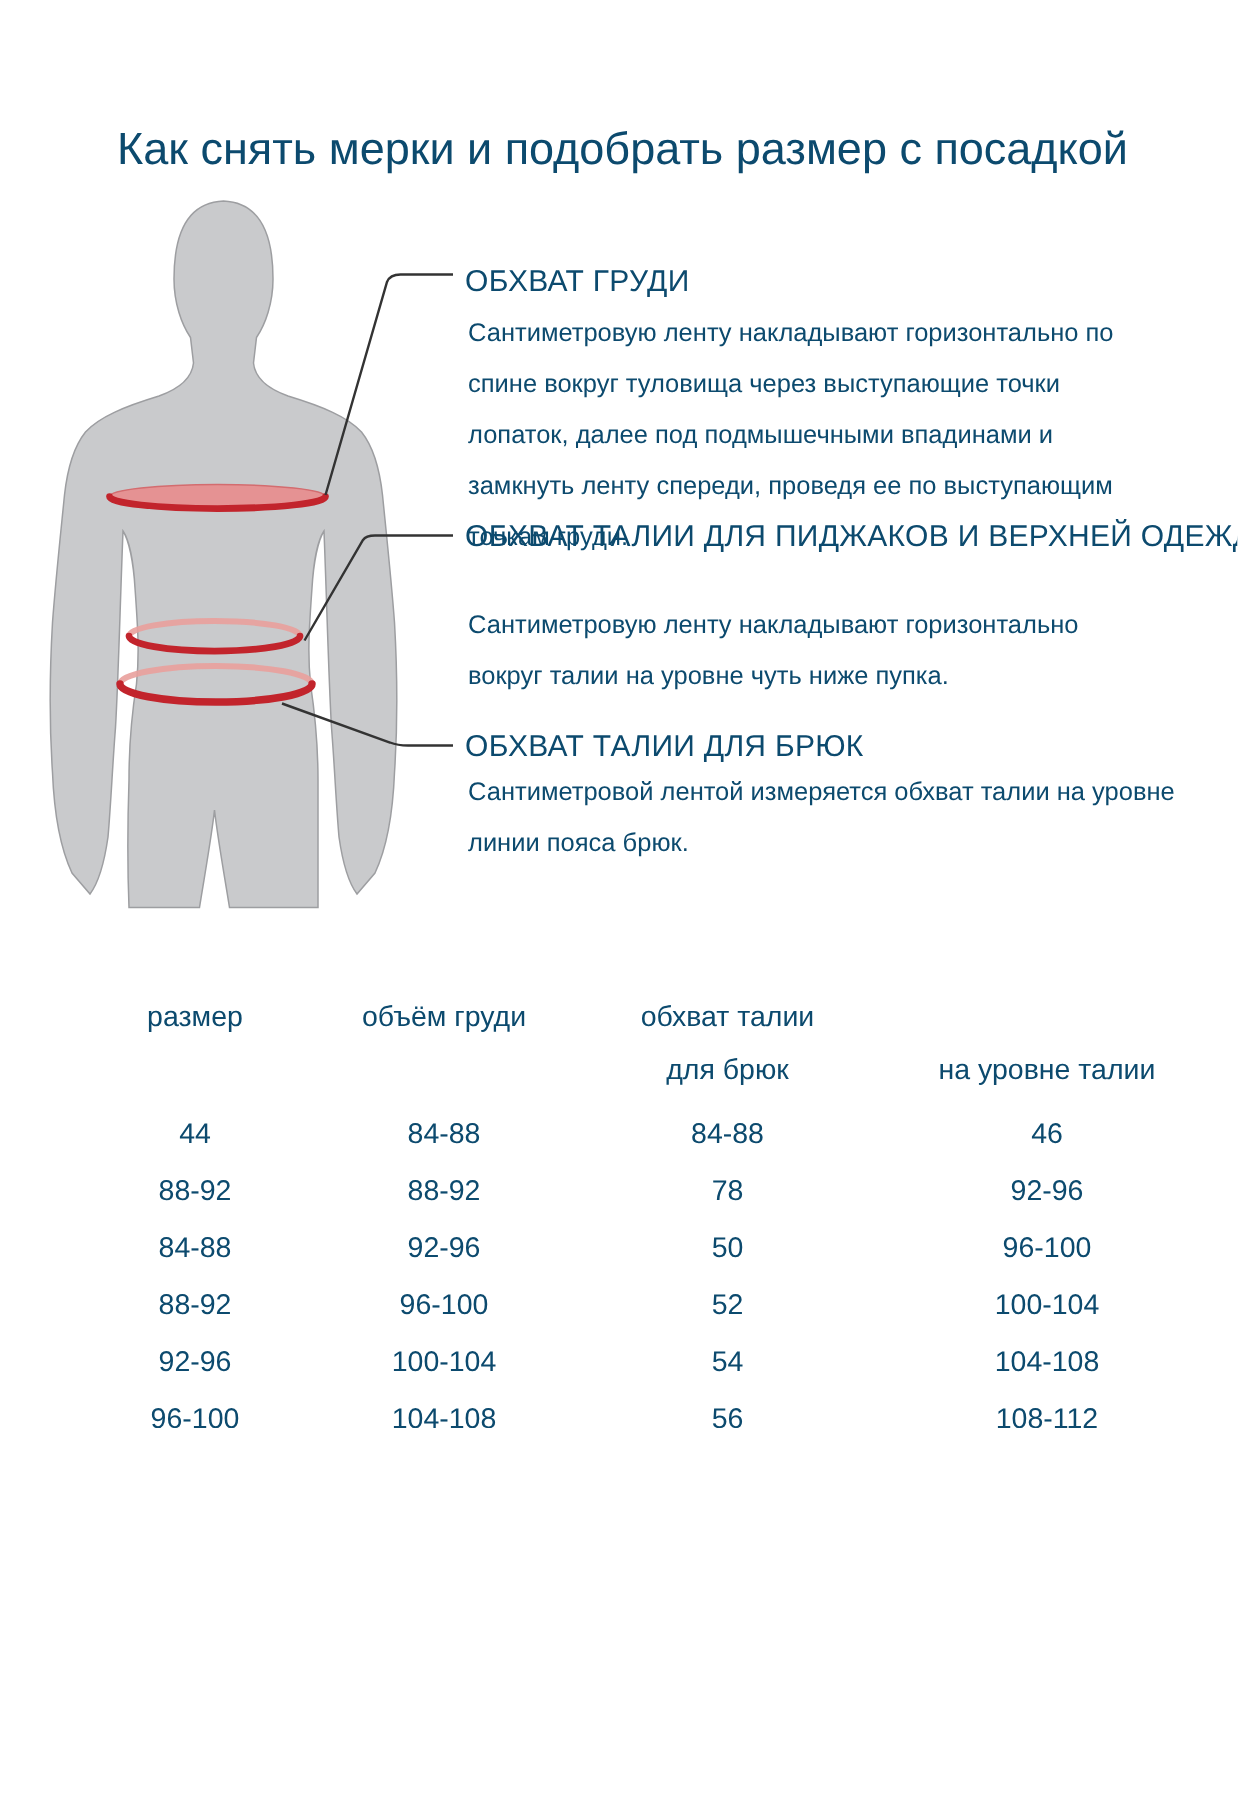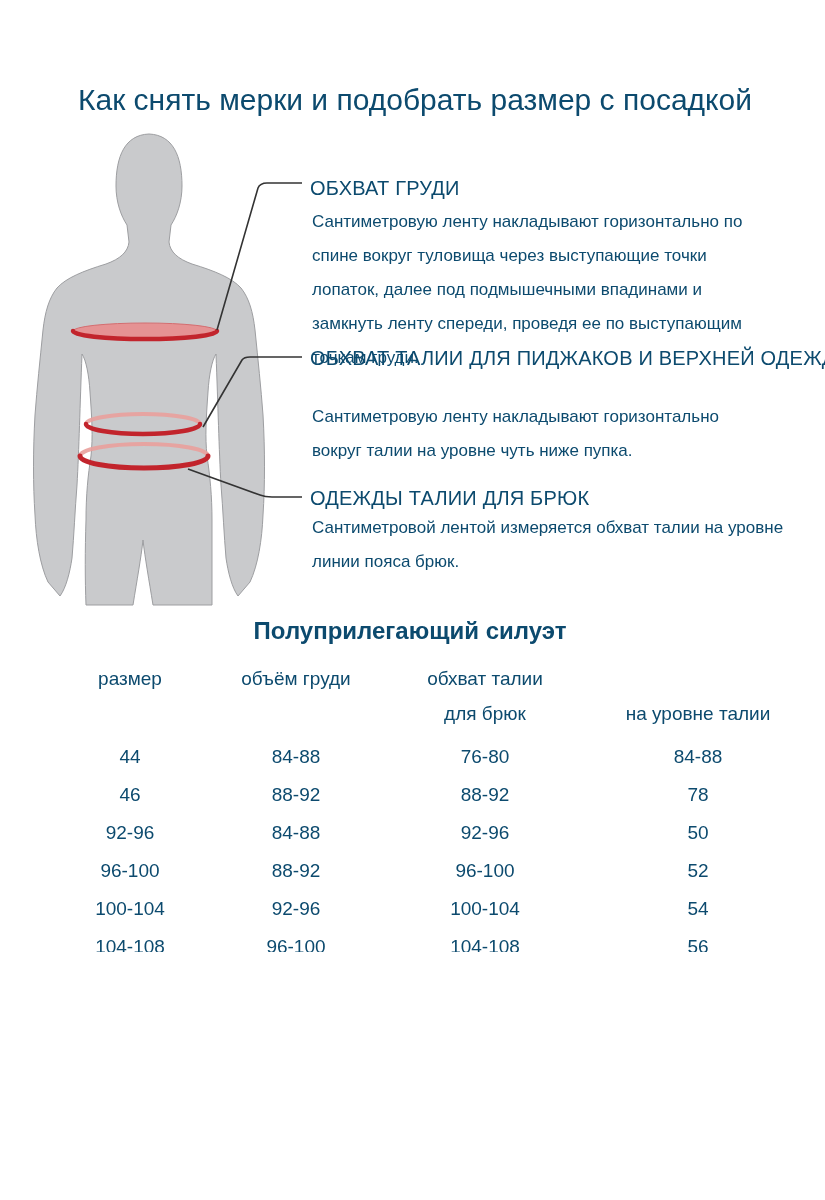--- a/index.html
+++ b/index.html
@@ -107,41 +107,39 @@
     <path d="M 183,307 L 222,240 Q 224,237 230,237 L 282,237" fill="none" stroke="#333333" stroke-width="1.6"></path>
     <path d="M 168,349 L 240,375 Q 245,377 252,377 L 282,377" fill="none" stroke="#333333" stroke-width="1.6"></path>
   </svg>
 
   <div class="ann-heading" id="ann1-h">ОБХВАТ ГРУДИ</div>
   <div class="ann-body" id="ann1-b">Сантиметровую ленту накладывают горизонтально по спине вокруг туловища через выступающие точки лопаток, далее под подмышечными впадинами и замкнуть ленту спереди, проведя ее по выступающим точкам груди.</div>
 
   <div class="ann-heading" id="ann2-h">ОБХВАТ ТАЛИИ ДЛЯ ПИДЖАКОВ И ВЕРХНЕЙ ОДЕЖДЫ</div>
   <div class="ann-body" id="ann2-b">Сантиметровую ленту накладывают горизонтально вокруг талии на уровне чуть ниже пупка.</div>
 
-  <div class="ann-heading" id="ann3-h">ОДЕЖДЫ ТАЛИИ ДЛЯ БРЮК</div>
+  <div class="ann-heading" id="ann3-h">ОБХВАТ ТАЛИИ ДЛЯ БРЮК</div>
   <div class="ann-body" id="ann3-b">Сантиметровой лентой измеряется обхват талии на уровне линии пояса брюк.</div>
 
-  <div class="table-title">Полуприлегающий силуэт</div>
 
   <div class="size-grid" id="grid-head1">
     <div class="cell">размер</div>
     <div class="cell">объём груди</div>
     <div class="cell">обхват талии</div>
   </div>
   <div class="size-grid" id="grid-head2">
     <div class="cell"></div>
     <div class="cell"></div>
     <div class="cell">для брюк</div>
     <div class="cell">на уровне талии</div>
   </div>
 
   <div class="size-grid" id="grid-body">
     <div class="cell">44</div>
     <div class="cell">84-88</div>
-    <div class="cell">76-80</div>
     <div class="cell">84-88</div>
 
     <div class="cell">46</div>
     <div class="cell">88-92</div>
     <div class="cell">88-92</div>
 
     <div class="cell">78</div>
     <div class="cell">92-96</div>
     <div class="cell">84-88</div>
     <div class="cell">92-96</div>

